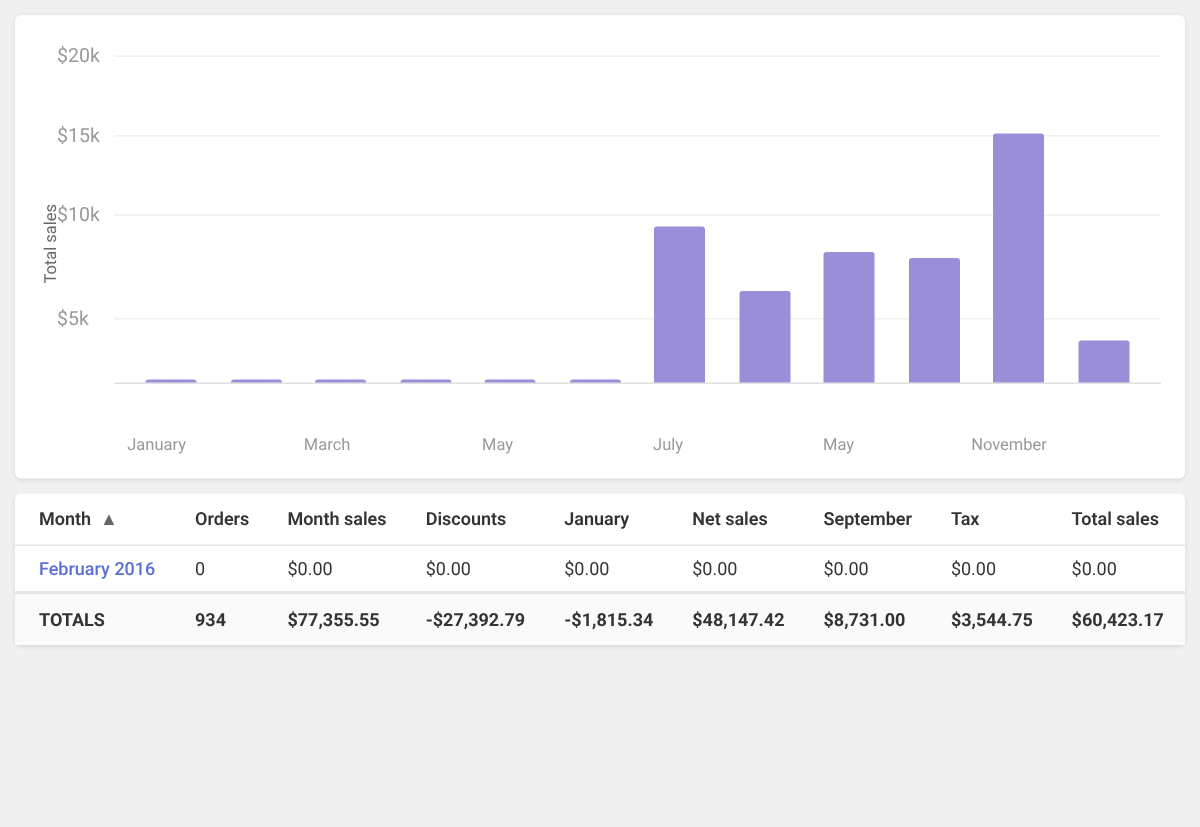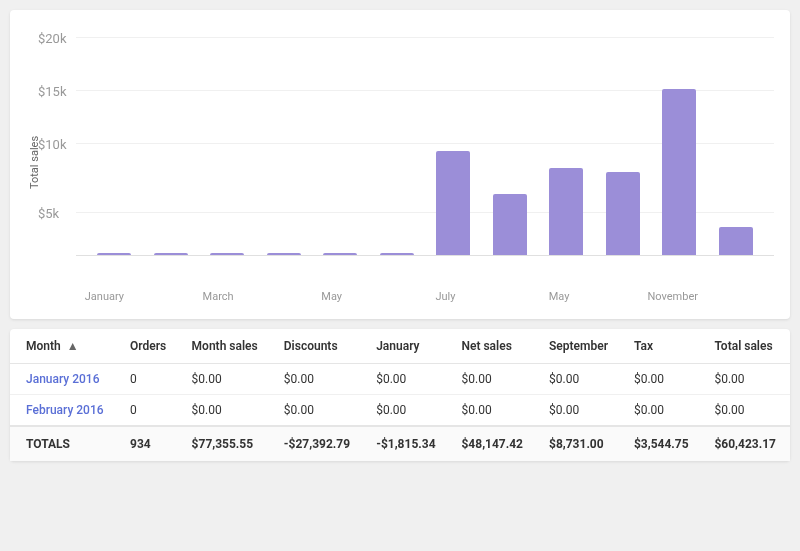--- a/index.html
+++ b/index.html
@@ -269,31 +269,20 @@
         <th>Month sales</th>
         <th>Discounts</th>
         <th>January</th>
         <th>Net sales</th>
         <th>September</th>
         <th>Tax</th>
         <th>Total sales</th>
       </tr>
     </thead>
     <tbody id="table-body">
-    <tr>
-          <td>January 2016</td>
-          <td>0</td>
-          <td>$0.00</td>
-          <td>$0.00</td>
-          <td>$0.00</td>
-          <td>$0.00</td>
-          <td>$0.00</td>
-          <td>$0.00</td>
-          <td>$0.00</td>
-        </tr>
         <tr>
           <td>February 2016</td>
           <td>0</td>
           <td>$0.00</td>
           <td>$0.00</td>
           <td>$0.00</td>
           <td>$0.00</td>
           <td>$0.00</td>
           <td>$0.00</td>
           <td>$0.00</td>

